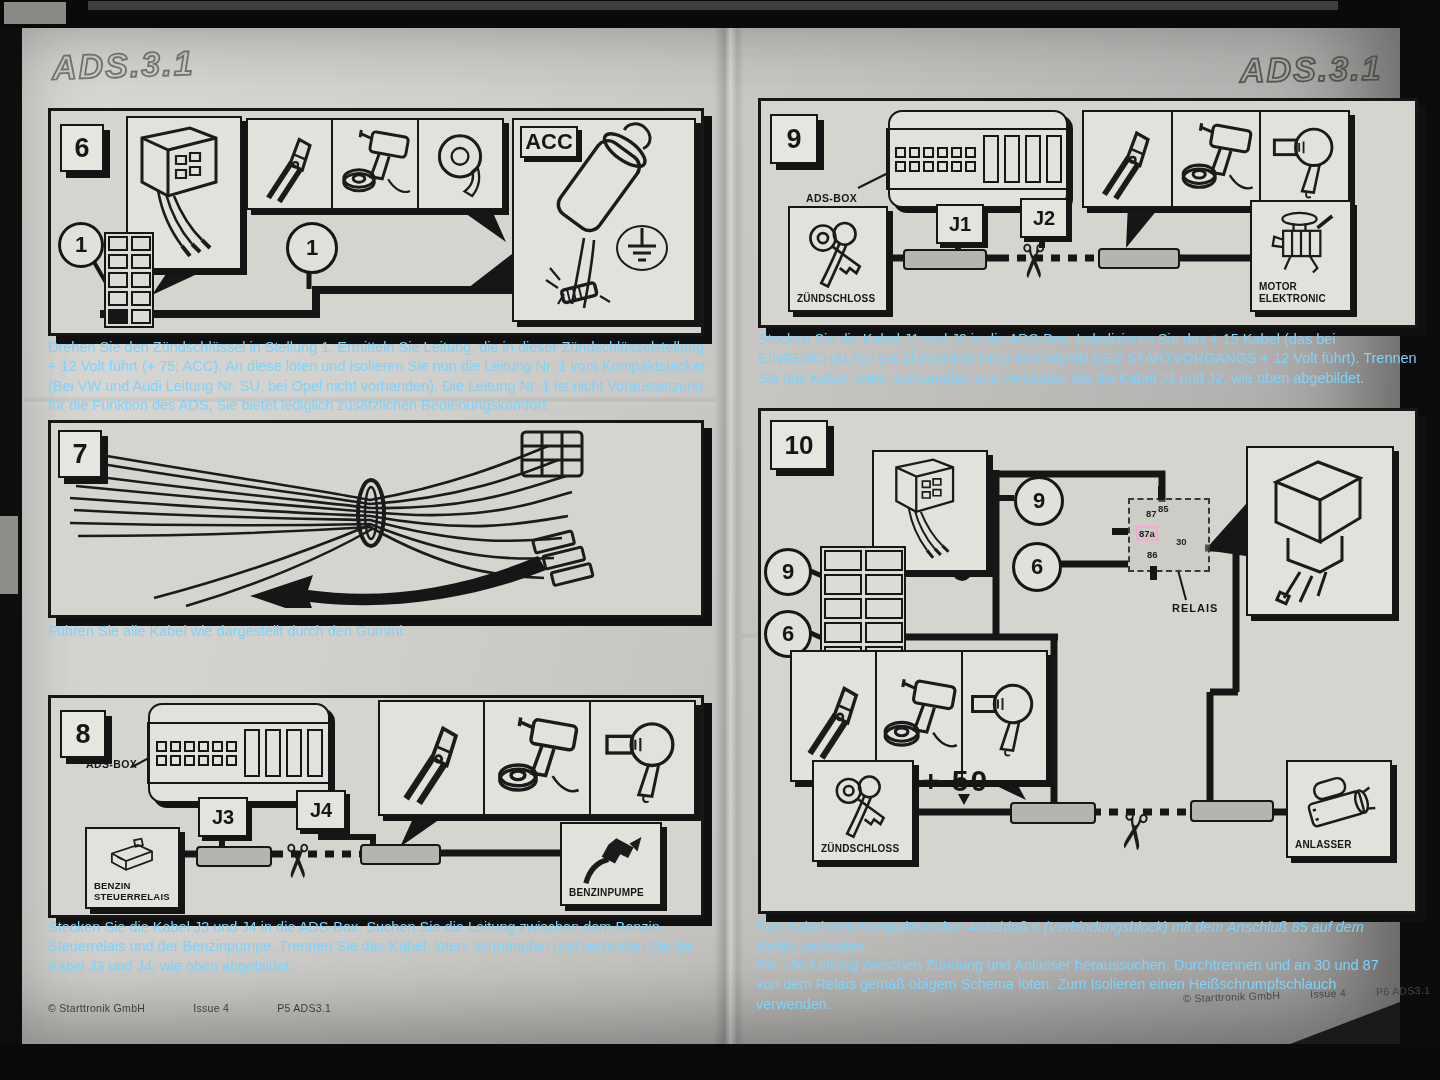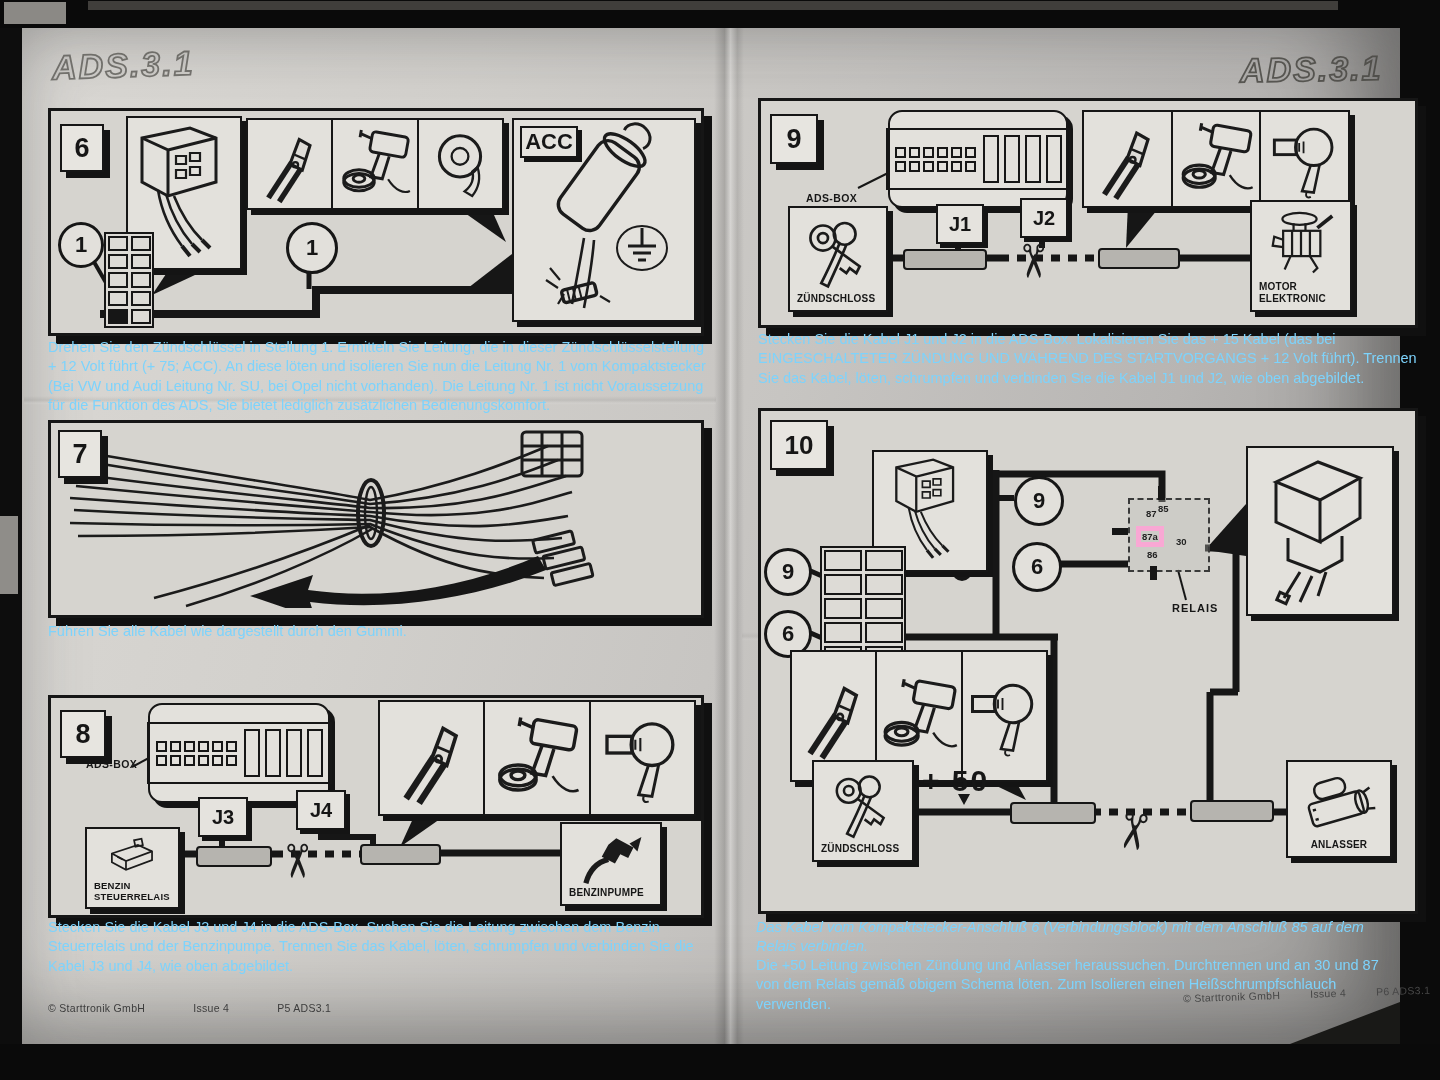--- a/index.html
+++ b/index.html
@@ -472,21 +472,21 @@
 <div class="circ" style="left:764px;top:610px;width:42px;height:42px;">6</div>
 <div class="circ" style="left:1014px;top:476px;width:44px;height:44px;">9</div>
 <div class="circ" style="left:1012px;top:542px;width:44px;height:44px;">6</div>
 
 <div class="dashedbox" style="left:1128px;top:498px;width:78px;height:70px;"></div>
 <div class="pinbar" style="left:1158px;top:486px;width:7px;height:14px;"></div>
 <div class="pinbar" style="left:1112px;top:528px;width:16px;height:7px;"></div>
 <div class="pinbar" style="left:1150px;top:566px;width:7px;height:14px;"></div>
 <span class="pinlbl" style="left:1134px;top:508px;margin-left:12px;">87</span>
 <span class="pinlbl" style="left:1158px;top:503px;">85</span>
-<span class="pinlbl" style="left:1136px;top:526px;border:5px solid #f9a8d4;padding:0 1px;">87a</span>
+<span class="pinlbl" style="left:1136px;top:526px;border:2px solid #f9a8d4;padding:0 1px;">87a</span>
 <span class="pinlbl" style="left:1176px;top:536px;">30</span>
 <span class="pinlbl" style="left:1147px;top:549px;">86</span>
 <div class="adslbl" style="left:1172px;top:602px;font-size:11px;letter-spacing:1px;">RELAIS</div>
 
 <div class="inset" style="left:1246px;top:446px;width:144px;height:166px;">
   <svg width="136" height="158" viewBox="0 0 136 158">
     <g stroke="#1b1b1b" fill="none" stroke-width="3">
       <path d="M28 34 L70 14 L112 30 L72 52 Z"></path>
       <path d="M28 34 L28 74 L72 94 L72 52"></path>
       <path d="M112 30 L112 70 L72 94"></path>
@@ -557,21 +557,21 @@
 <div class="icobox" style="left:1286px;top:760px;width:106px;height:98px;">
   <svg viewBox="0 0 104 88">
     <g transform="rotate(-16 52 48)" stroke="#1b1b1b" fill="none" stroke-width="3">
       <rect x="16" y="36" width="64" height="28" rx="5"></rect>
       <ellipse cx="80" cy="50" rx="7" ry="14"></ellipse>
       <rect x="28" y="14" width="38" height="20" rx="9"></rect>
       <path d="M20 44 L24 44 M20 56 L24 56"></path>
       <path d="M84 40 L94 36 M84 60 L94 62"></path>
     </g>
   </svg>
-  <div class="lbl" style="text-align:center;">ANLASSER</div>
+  <div class="lbl" style="">ANLASSER</div>
 </div>
 <div class="cap" style="left:756px;top:918px;width:650px;font-style:italic;">Das Kabel vom Kompaktstecker-Anschluß 6 (Verbindungsblock) mit dem Anschluß 85 auf dem Relais verbinden.</div>
 <div class="cap" style="left:756px;top:956px;width:650px;">Die +50 Leitung zwischen Zündung und Anlasser heraussuchen. Durchtrennen und an 30 und 87 von dem Relais gemäß obigem Schema löten. Zum Isolieren einen Heißschrumpfschlauch verwenden.</div>
 
 <div class="foot" style="left:48px;top:1002px;">
   <span>© Starttronik GmbH</span>
   <span>Issue 4</span>
   <span>P5 ADS3.1</span>
 </div>
 <div class="foot" style="left:1183px;top:988px;gap:30px;color:#474747;transform:rotate(-2deg);">

